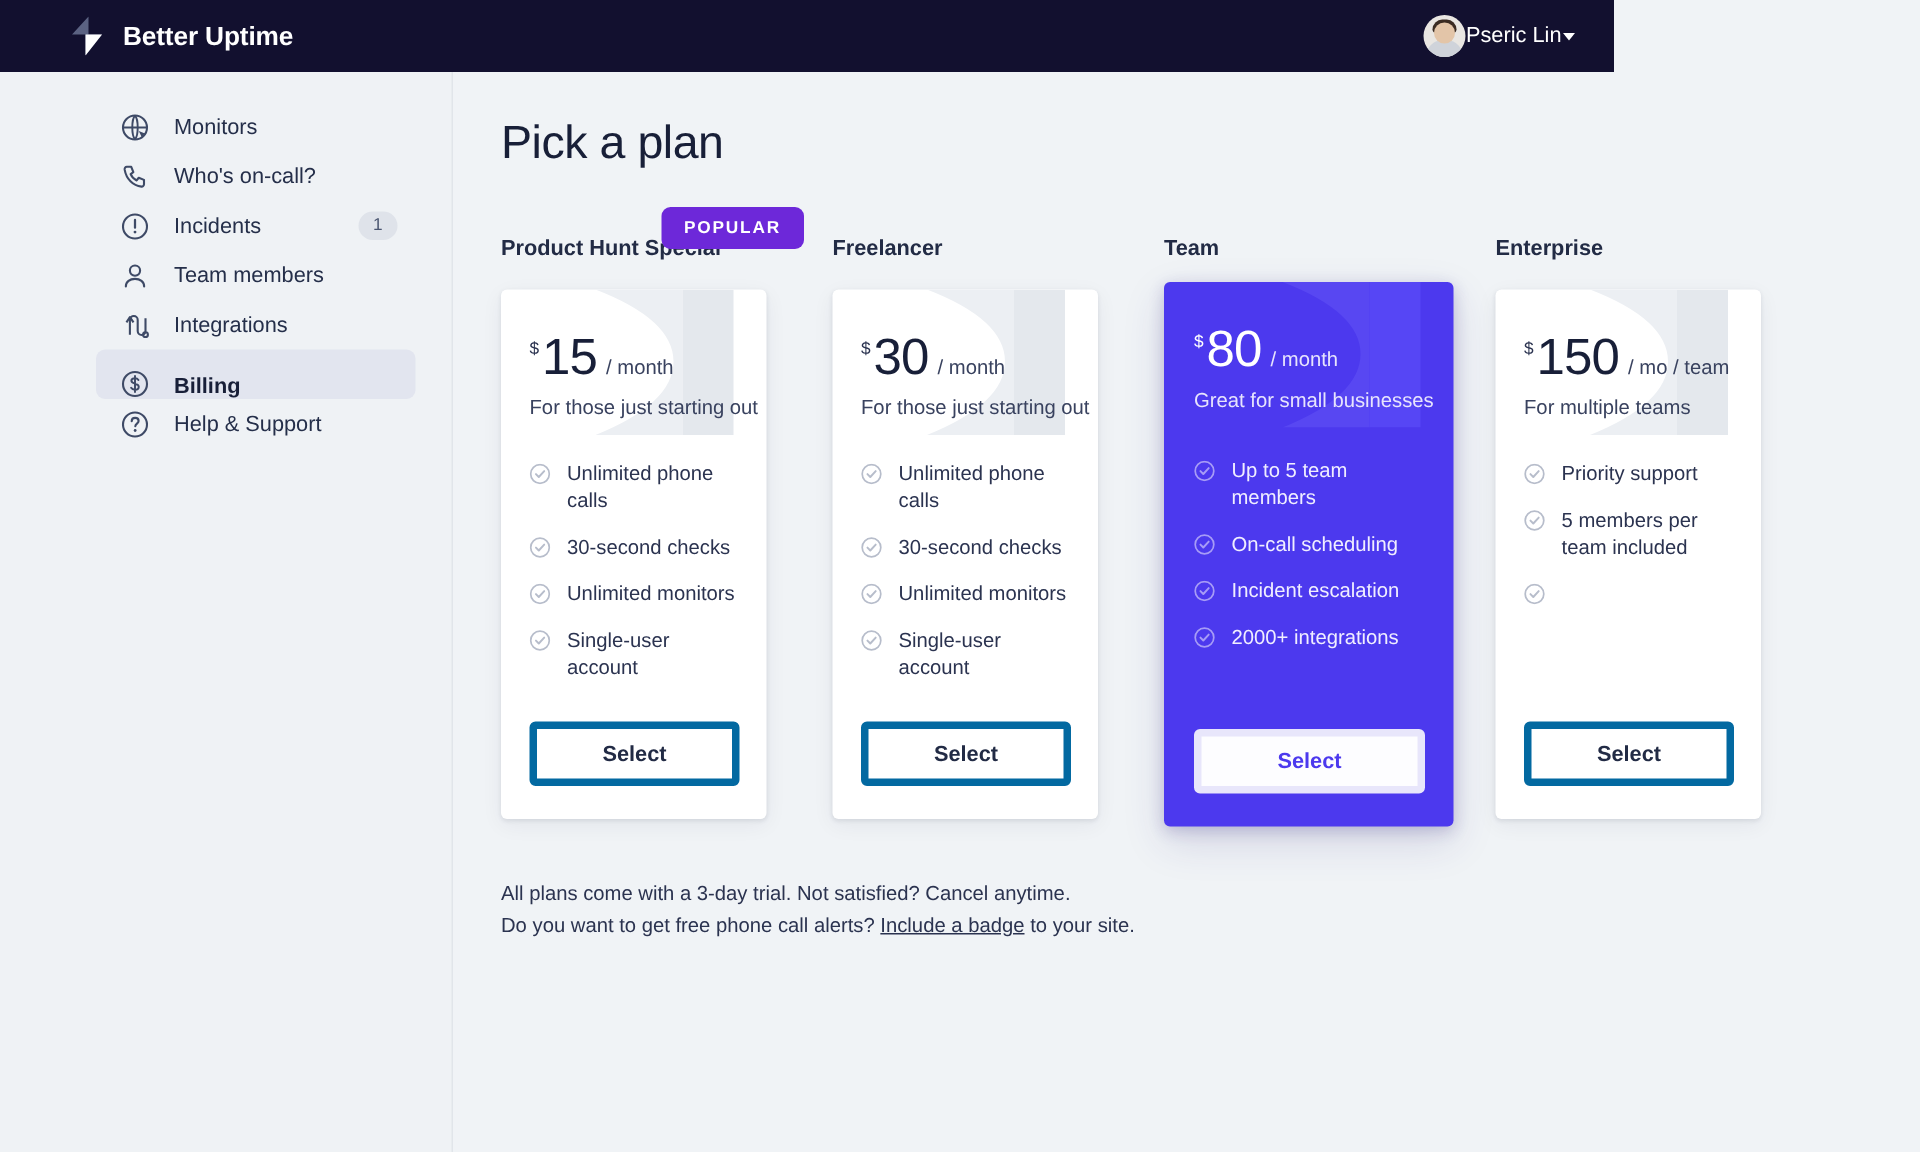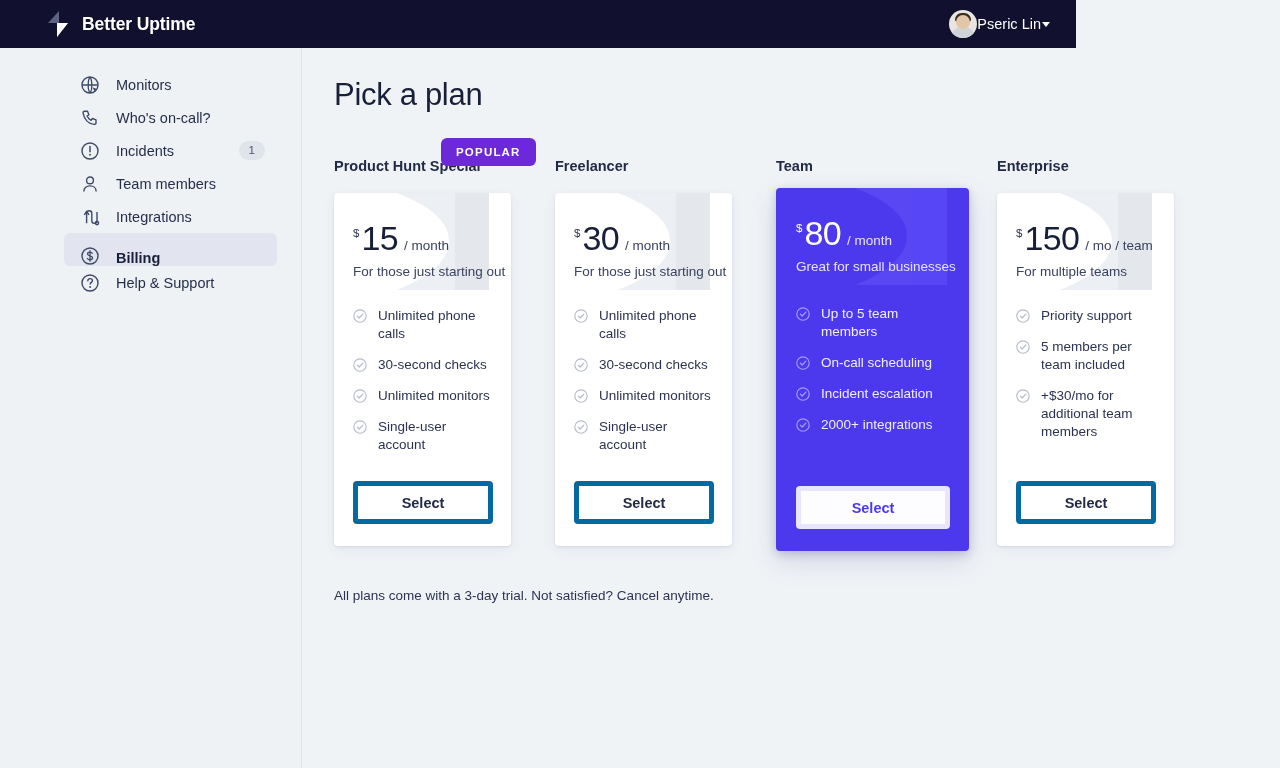--- a/index.html
+++ b/index.html
@@ -468,25 +468,25 @@
                 <circle cx="7" cy="7" r="6.2" fill="none" stroke="currentColor" stroke-width="1.15"></circle>
                 <path d="M4.3 7.1 6.2 9l3.6-3.9" fill="none" stroke="currentColor" stroke-width="1.3" stroke-linecap="round" stroke-linejoin="round"></path>
               </svg>
               <span class="feat-text">5 members per team included</span>
             </div>
             <div class="feat">
               <svg class="chk" viewBox="0 0 14 14">
                 <circle cx="7" cy="7" r="6.2" fill="none" stroke="currentColor" stroke-width="1.15"></circle>
                 <path d="M4.3 7.1 6.2 9l3.6-3.9" fill="none" stroke="currentColor" stroke-width="1.3" stroke-linecap="round" stroke-linejoin="round"></path>
               </svg>
-              <span class="feat-text">+$30/mo for additional team members</span>
             </div>
           </div>
           <div class="card-foot"><button class="select-btn">Select</button></div>
         </div>
       </div>
       <div class="popular-badge">POPULAR</div>
     </div>
 
   <div class="footnote">
     <div>All plans come with a 3-day trial. Not satisfied? Cancel anytime.</div>
+    <div><span>Do you want to get free phone call alerts? </span><a href="#">Include a badge</a><span> to your site.</span></div>
   </div>
 </div>
 
 </body></html>

